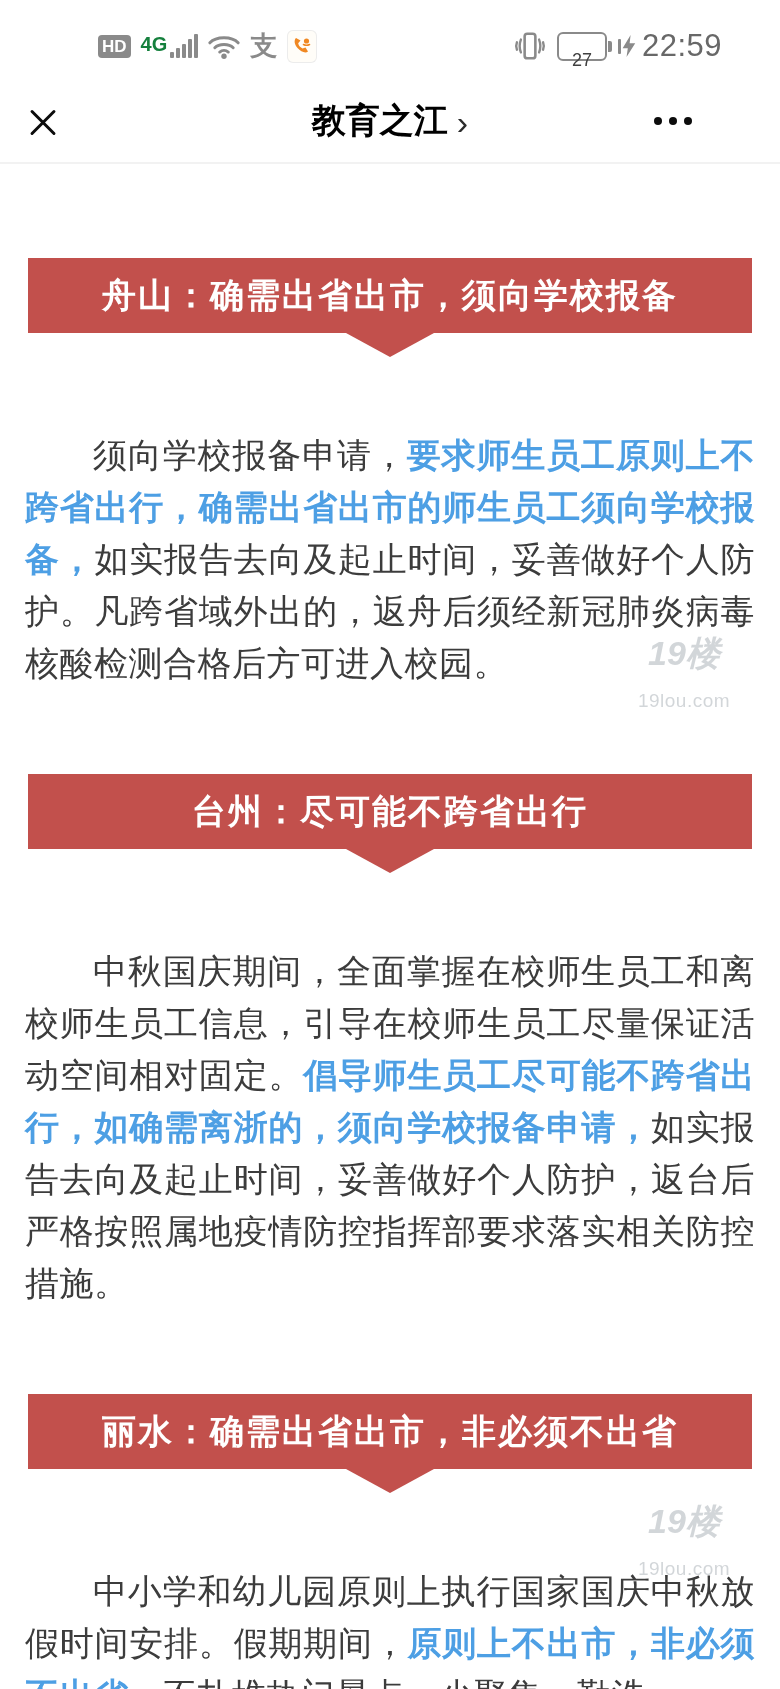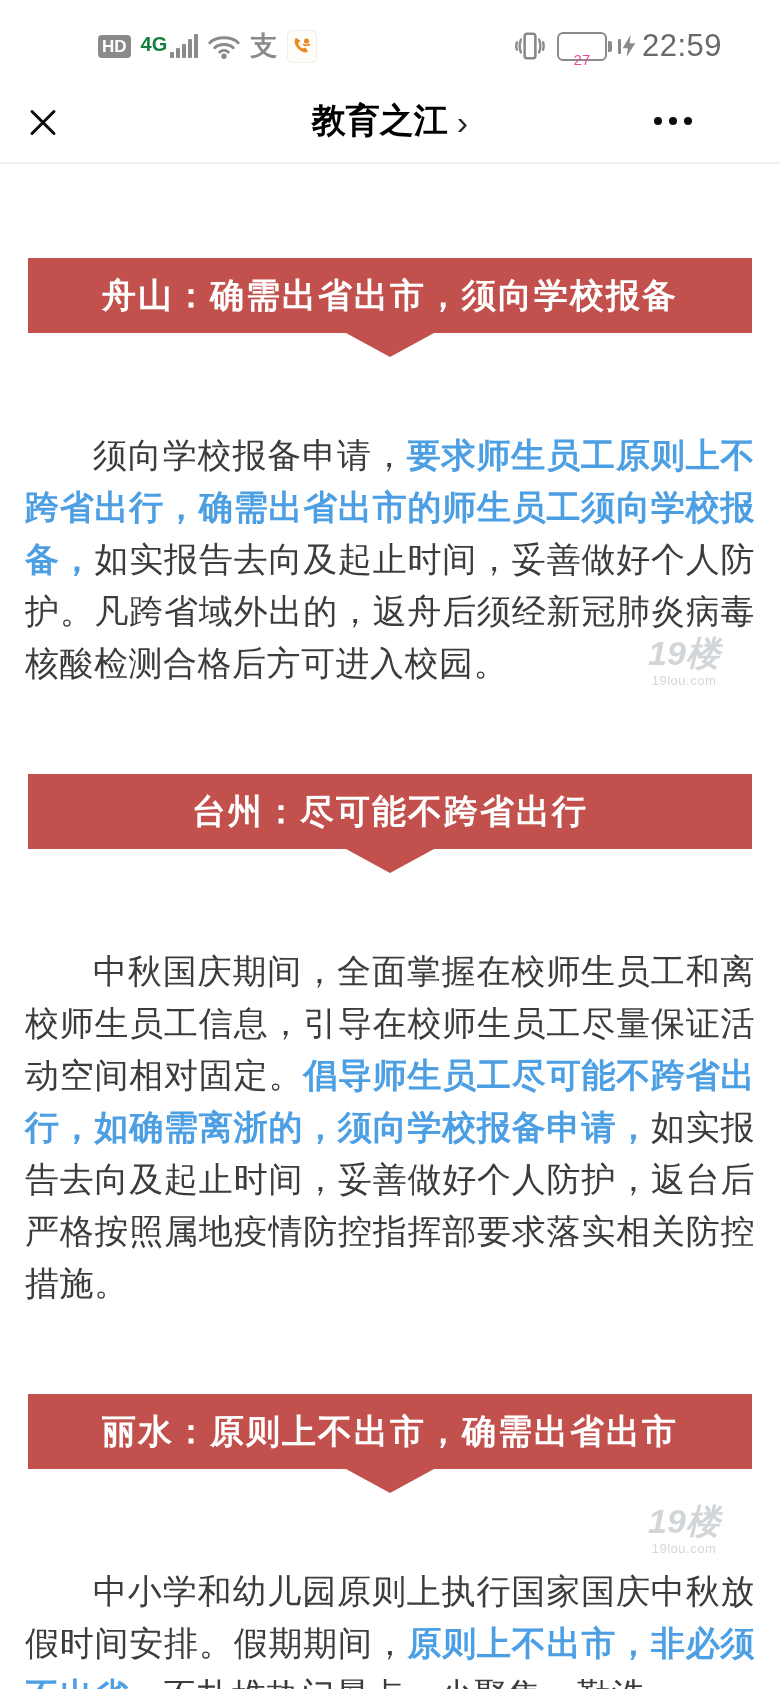--- a/index.html
+++ b/index.html
@@ -23,21 +23,21 @@
   .bars i:nth-child(1){height:6px}.bars i:nth-child(2){height:10px}
   .bars i:nth-child(3){height:14px}.bars i:nth-child(4){height:19px}
   .bars i:nth-child(5){height:24px}
   .wifi svg,.vibrate svg{display:block;}
   .alipay{font-size:27px;font-weight:700;color:#8a8a8a;line-height:1;}
   .phone-app{width:30px;height:33px;border-radius:6px;background:#fffdf8;
     box-shadow:inset 0 0 0 1px #ececec;display:flex;align-items:center;justify-content:center;}
   .battery{display:flex;align-items:center;margin-left:4px;}
   .bat-body{width:46px;height:25px;border:2px solid #8a8a8a;border-radius:6px;
     display:flex;align-items:center;justify-content:center;}
-  .bat-val{font-size:15px;color:#ec4899;line-height:1;margin-top:27px;}
+  .bat-val{font-size:18px;color:#404040;line-height:1;margin-top:27px;}
   .bat-nub{width:4px;height:11px;background:#8a8a8a;border-radius:0 2px 2px 0;margin-left:1px;}
   .chg-bar{width:3px;height:15px;background:#8a8a8a;border-radius:1px;margin-left:6px;}
   .bolt{width:14px;height:22px;background:#8a8a8a;margin-left:1px;
     clip-path:polygon(62% 0%,5% 60%,42% 60%,33% 100%,95% 38%,55% 38%);}
   .time{font-size:31px;color:#686868;letter-spacing:.5px;}
   
   .nav-bar{position:absolute;top:80px;left:0;width:100%;height:84px;box-sizing:border-box;
     border-bottom:2px solid #f2f2f2;background:#fff;}
   .close-btn{position:absolute;left:26px;top:50%;width:34px;height:34px;transform:translateY(-50%);cursor:pointer;}
   .close-btn i{position:absolute;left:0;top:50%;width:100%;height:3px;background:#0c0c0c;border-radius:2px;}
@@ -60,21 +60,21 @@
     border-top:24px solid #c2504c;}
   .mt-first{margin-top:94px;}
   .mt-banner{margin-top:85px;}
   .para{margin:96px 25px 0;font-size:34px;line-height:52px;color:#3c3c3c;
     text-align:justify;text-indent:2em;letter-spacing:.5px;}
   .para .hl{color:#4d9fe4;font-weight:700;}
   
   .watermark{position:absolute;right:40px;width:112px;text-align:center;
     color:#a7aeb4;opacity:.5;line-height:1;z-index:5;pointer-events:none;}
   .wm-title{display:block;font-size:34px;font-weight:700;font-style:italic;}
-  .wm-domain{display:block;font-size:13px;margin-top:4px;letter-spacing:.5px;}
+  .wm-domain{display:block;font-size:19px;margin-top:21px;letter-spacing:.5px;}
   .wm1{top:636px;}
   .wm2{top:1504px;}
 </style>
 </head>
 <body>
 
 <div class="screen">
 
   <div class="status-bar">
     <div class="sb-left">
@@ -152,21 +152,21 @@
     </div>
     <p class="para"><span>须向学校报备申请，</span><span class="hl">要求师生员工原则上不跨省出行，确需出省出市的师生员工须向学校报备，</span><span>如实报告去向及起止时间，妥善做好个人防护。凡跨省域外出的，返舟后须经新冠肺炎病毒核酸检测合格后方可进入校园。</span></p>
 
     <div class="banner mt-banner">
       <span class="bt">台州：尽可能不跨省出行</span>
       <i class="banner-tail"></i>
     </div>
     <p class="para"><span>中秋国庆期间，全面掌握在校师生员工和离校师生员工信息，引导在校师生员工尽量保证活动空间相对固定。</span><span class="hl">倡导师生员工尽可能不跨省出行，如确需离浙的，须向学校报备申请，</span><span>如实报告去向及起止时间，妥善做好个人防护，返台后严格按照属地疫情防控指挥部要求落实相关防控措施。</span></p>
 
     <div class="banner mt-banner">
-      <span class="bt">丽水：原则上不出市，确需出省出市</span>
+      <span class="bt">丽水：确需出省出市，非必须不出省</span>
       <i class="banner-tail"></i>
     </div>
     <p class="para"><span>中小学和幼儿园原则上执行国家国庆中秋放假时间安排。假期期间，</span><span class="hl">原则上不出市，非必须不出省</span><span>，不扎堆热门景点，少聚集，勤洗</span></p>
 
   </div>
 
   <div class="watermark wm1">
     <span class="wm-title">19楼</span>
     <span class="wm-domain">19lou.com</span>
   </div>

